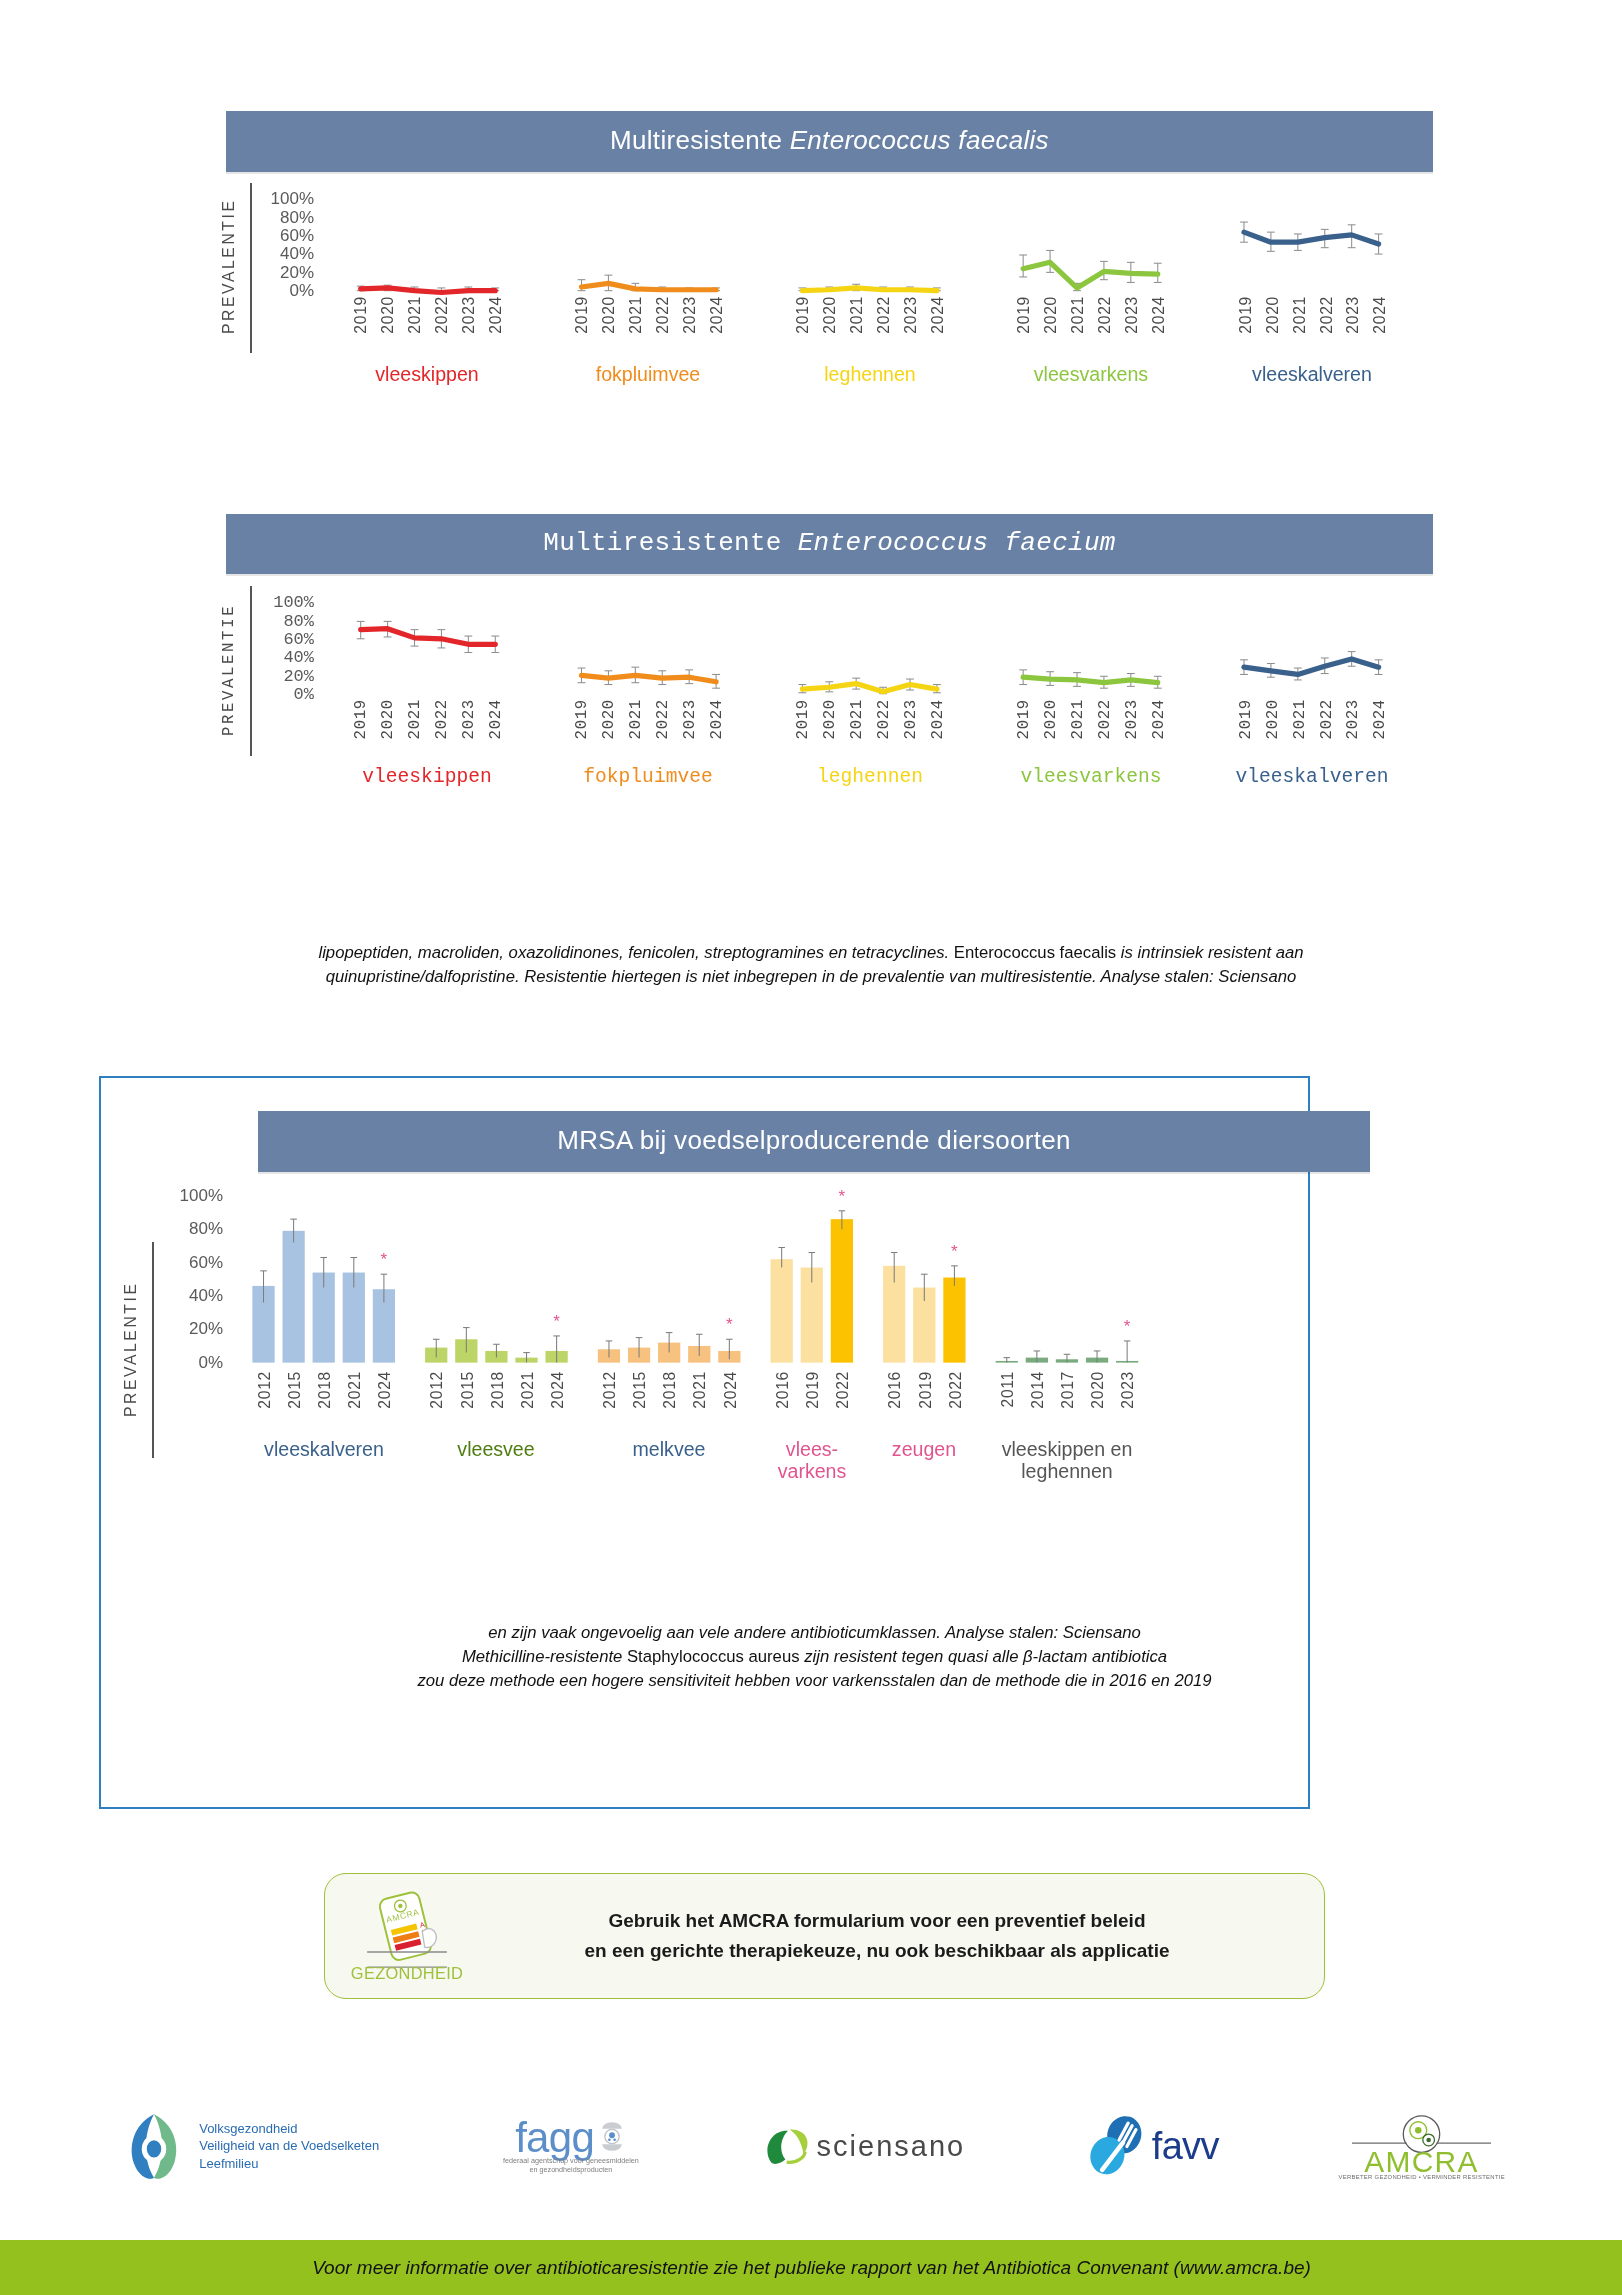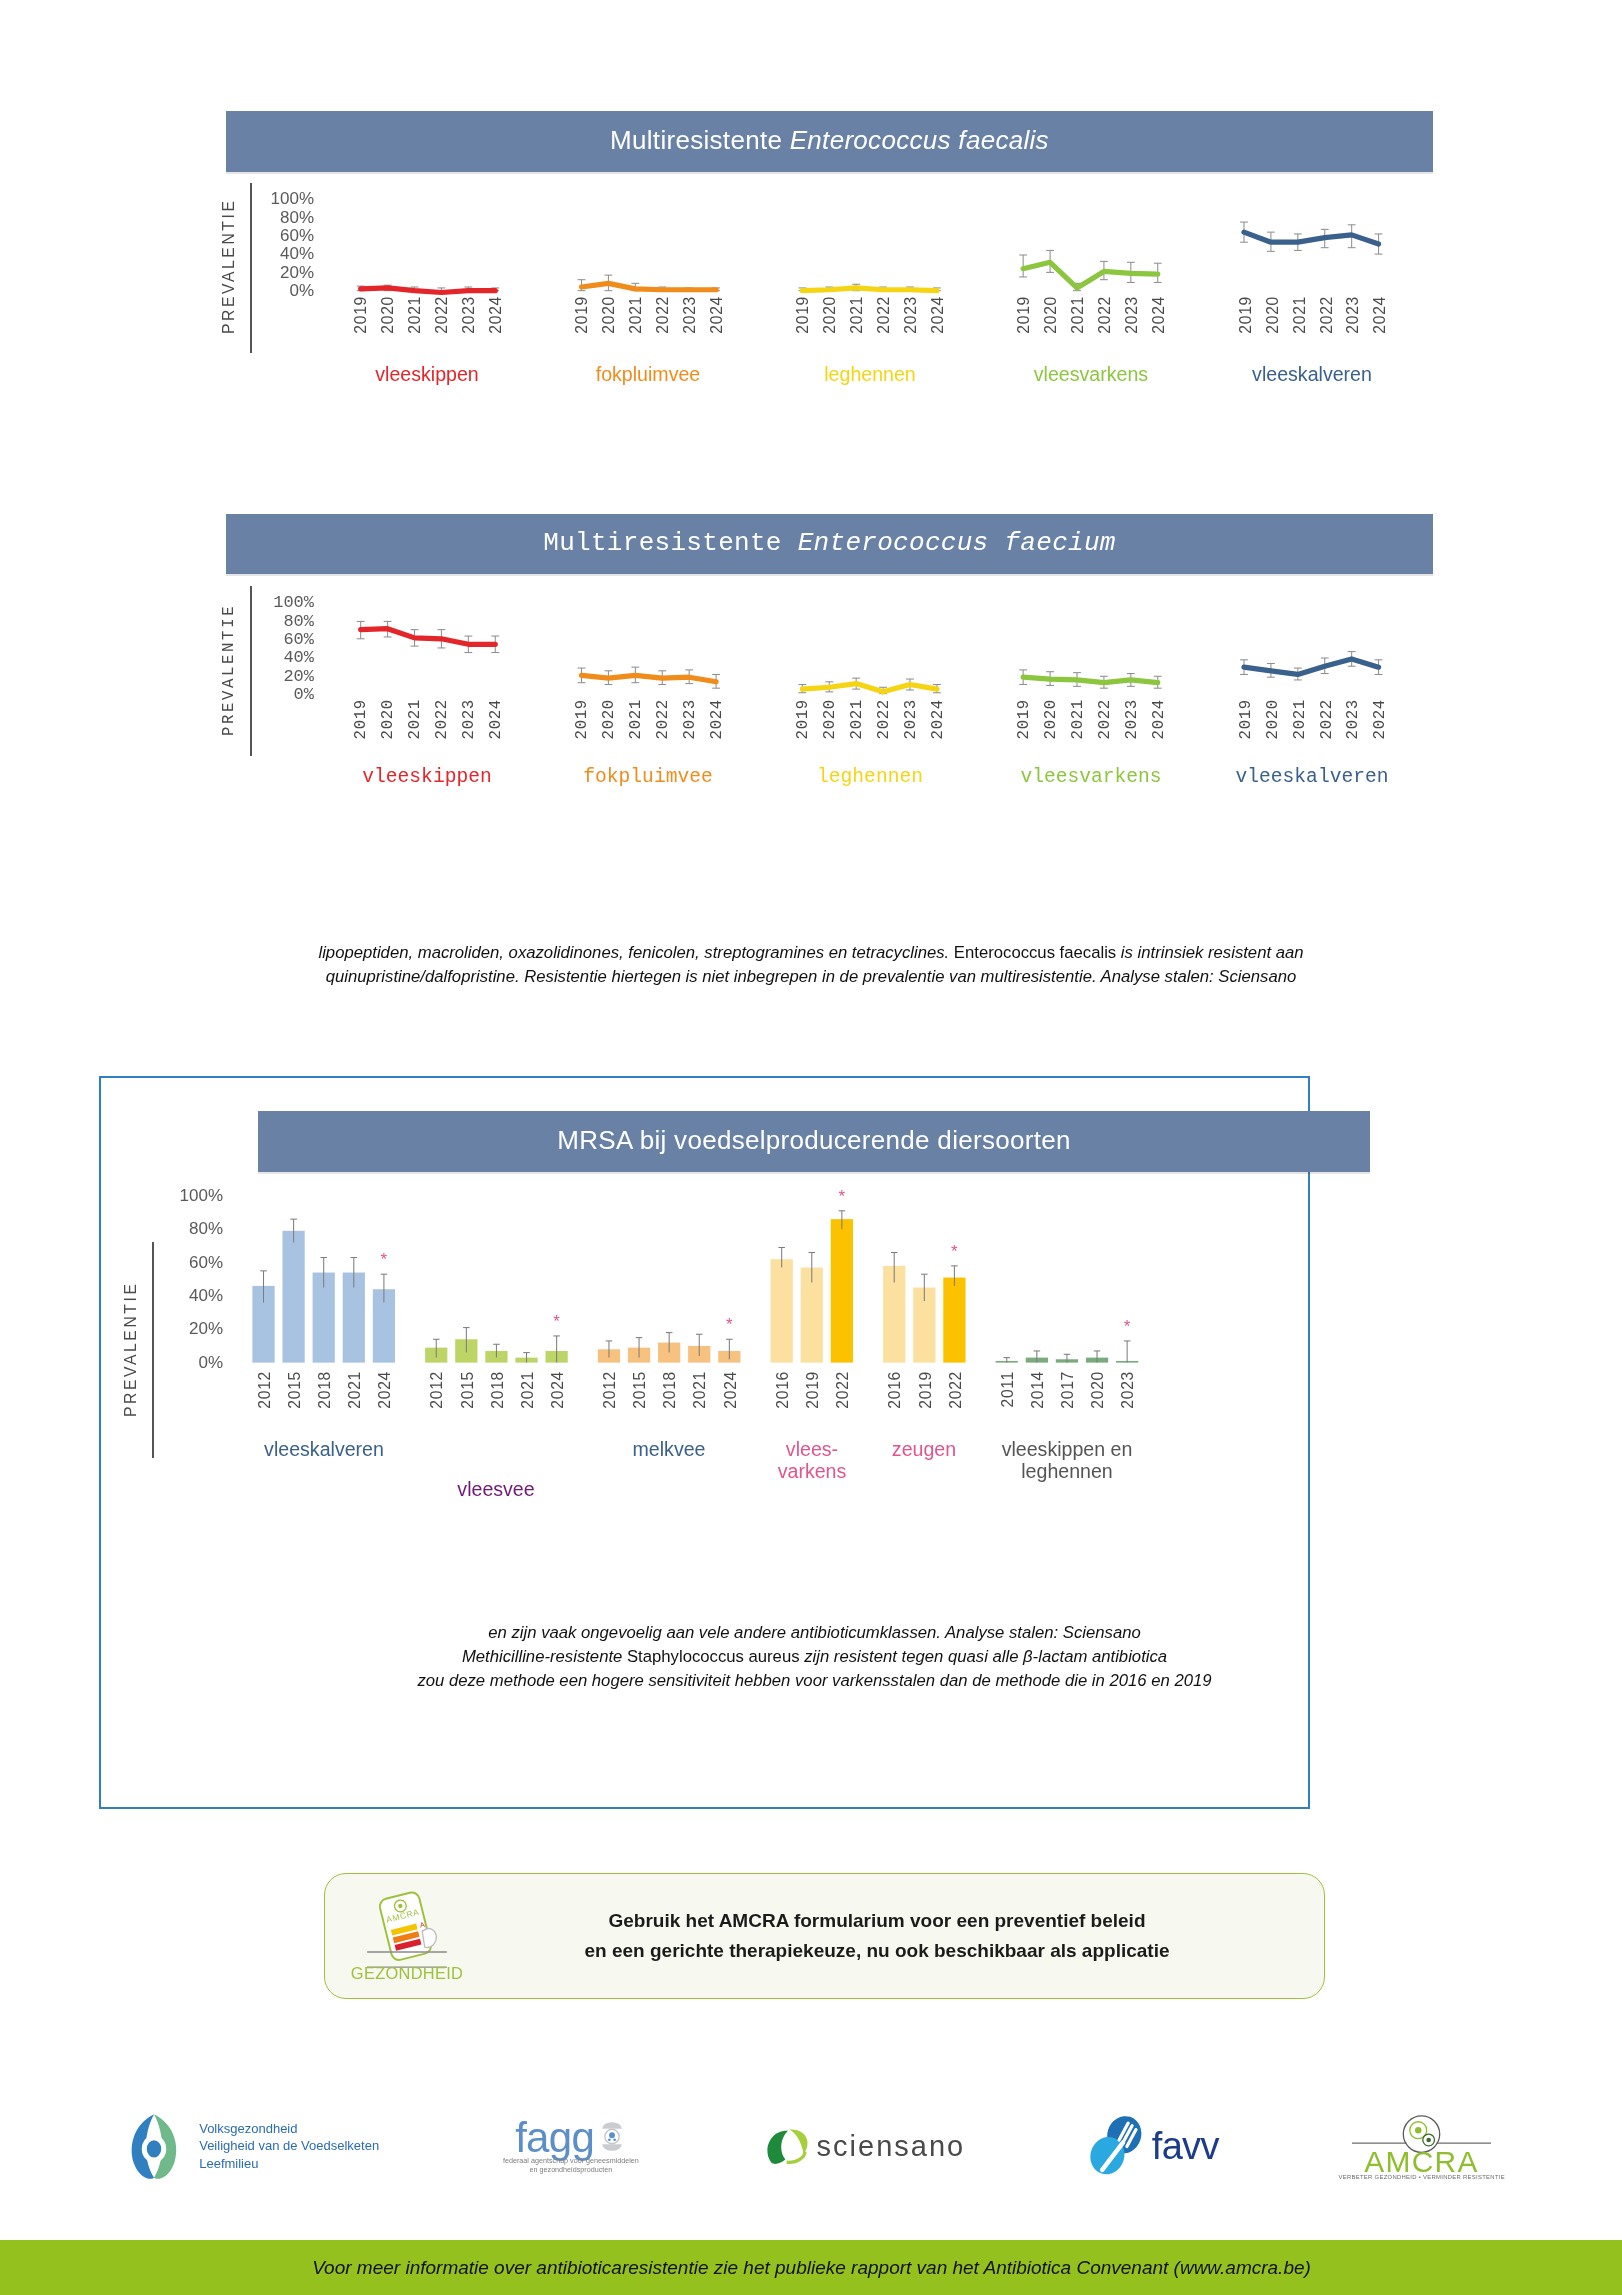--- a/index.html
+++ b/index.html
@@ -575,21 +575,21 @@
       <div class="xlab" style="position: absolute; left: 709px; top: 0px;">2022</div>
       <div class="xlab" style="position: absolute; left: 761px; top: 0px;">2011</div>
       <div class="xlab" style="position: absolute; left: 791px; top: 0px;">2014</div>
       <div class="xlab" style="position: absolute; left: 821px; top: 0px;">2017</div>
       <div class="xlab" style="position: absolute; left: 851px; top: 0px;">2020</div>
       <div class="xlab" style="position: absolute; left: 881px; top: 0px;">2023</div>
     </div>
 
   <div id="gl-mrsa" style="position:absolute;left:137px;top:361px;width:1230px;height:59px;">
       <div class="grouplabel" style="color: rgb(58, 97, 140); left: 86px; top: 0px; line-height: 1.12;">vleeskalveren</div>
-      <div class="grouplabel" style="color: #701a75; left: 258px; top: 0px; line-height: 1.12; margin-top: 40px;">vleesvee</div>
+      <div class="grouplabel" style="color: #4d7c0f; left: 258px; top: 0px; line-height: 1.12;">vleesvee</div>
       <div class="grouplabel" style="color: rgb(58, 97, 140); left: 431px; top: 0px; line-height: 1.12;">melkvee</div>
       <div class="grouplabel" style="color: rgb(224, 85, 143); left: 574px; top: 0px; line-height: 1.12;">vlees-<br>varkens</div>
       <div class="grouplabel" style="color: rgb(224, 85, 143); left: 686px; top: 0px; line-height: 1.12;">zeugen</div>
       <div class="grouplabel" style="color: rgb(85, 85, 85); left: 829px; top: 0px; line-height: 1.12;">vleeskippen en<br>leghennen</div>
     </div>
 
   <div class="caption" style="position:absolute;left:79px;top:543px;width:1269px;">
     <div>en zijn vaak ongevoelig aan vele andere antibioticumklassen. Analyse stalen: Sciensano</div>
     <div><span>Methicilline-resistente </span><span class="upright">Staphylococcus aureus</span><span> zijn resistent tegen quasi alle β-lactam antibiotica</span></div>
     <div>zou deze methode een hogere sensitiviteit hebben voor varkensstalen dan de methode die in 2016 en 2019</div>

